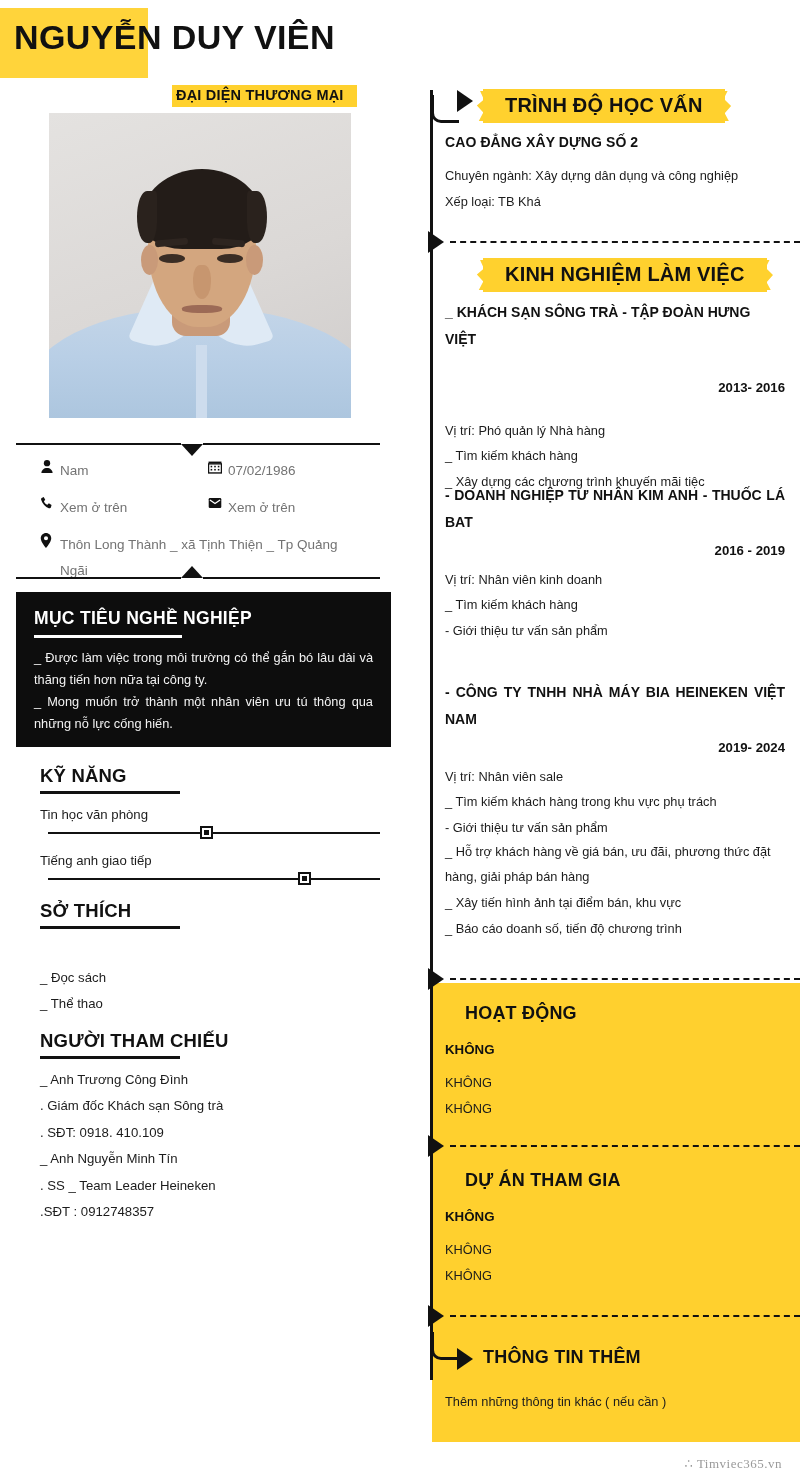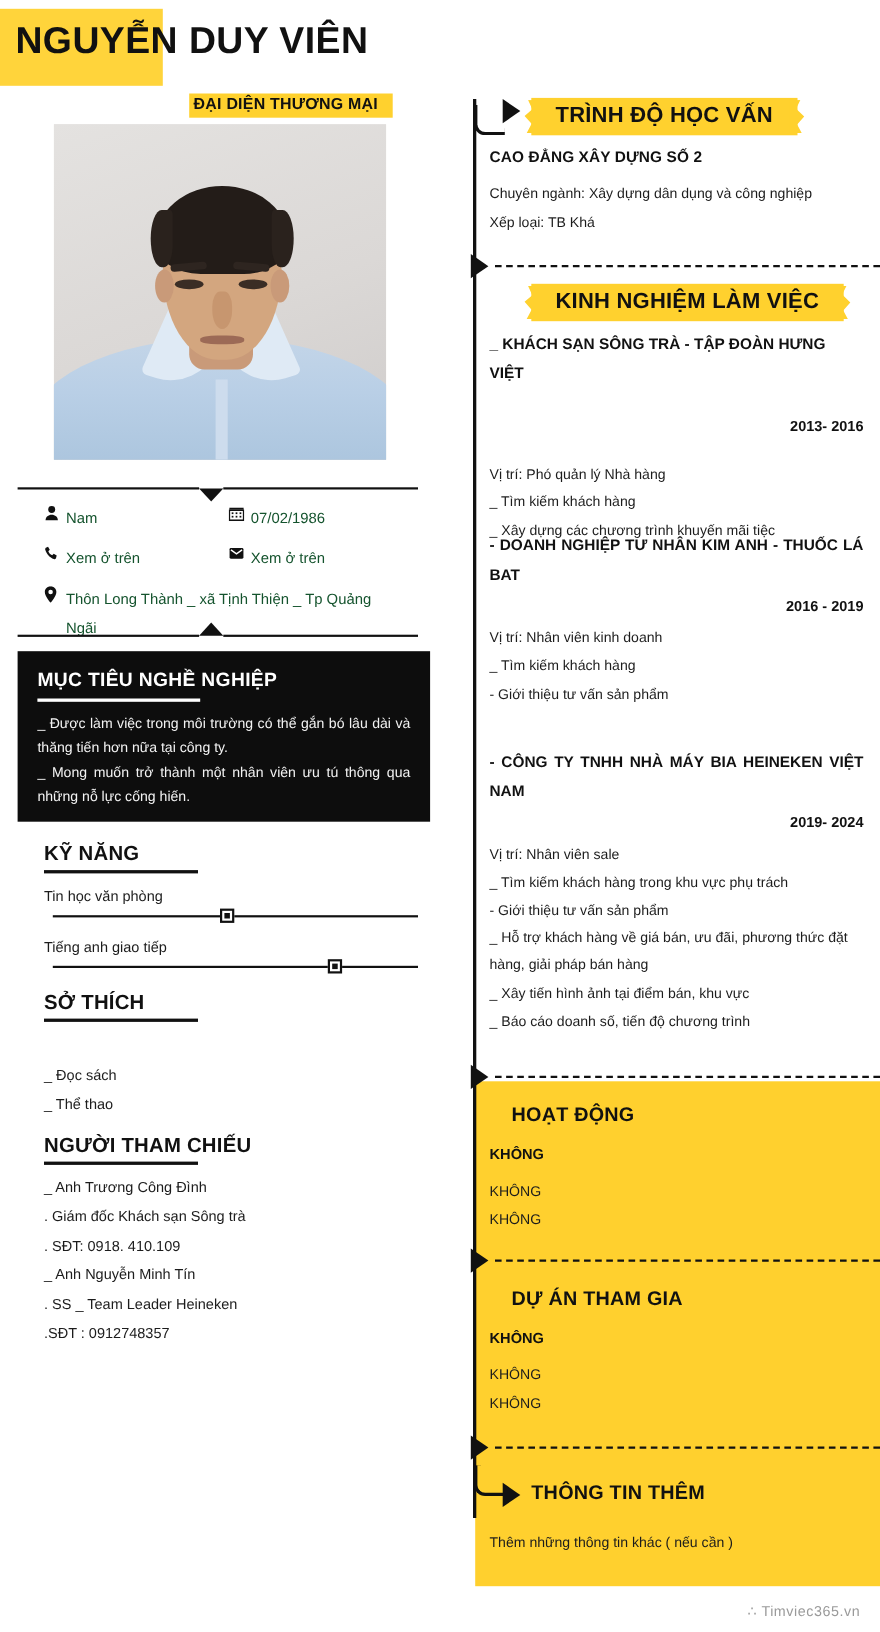--- a/index.html
+++ b/index.html
@@ -128,21 +128,21 @@
   .info { position: absolute; left: 40px; top: 458px; width: 350px; }
   .info-row { display: flex; align-items: flex-start; margin-bottom: 11px; }
   .info-col { width: 168px; display: flex; align-items: flex-start; }
   .info-col.wide { width: 340px; }
   .ic {
     width: 20px; min-width: 20px; display: inline-flex;
     justify-content: flex-start; align-items: center; height: 17px;
     color: #111;
   }
   .ic svg { display: block; }
-  .info-txt { font-size: 13.5px; line-height: 1.92; color: #14532d; }
+  .info-txt { font-size: 13.5px; line-height: 1.92; color: #737373; }
 
   .objective {
     position: absolute; left: 16px; top: 592px;
     width: 375px; height: 155px; background: #0d0d0d; color: #fff;
     padding: 16px 18px 0 18px;
   }
   .obj-title {
     font-size: 17.5px; font-weight: 700; letter-spacing: .3px; color: #fff;
     padding-bottom: 6px;
   }
@@ -239,21 +239,21 @@
   .jtitle.noj { text-align: left; text-align-last: left; }
 
   .y-head {
     position: absolute; font-size: 18px; font-weight: 700; color: #111;
     letter-spacing: .2px;
     text-align: center;
   }
 
   .watermark {
     position: absolute; right: 18px; bottom: 12px;
-    font-family: Liberation Sans, sans-serif;
+    font-family: Liberation Serif, serif;
     font-size: 13px; color: #9a9a9a; letter-spacing: .5px;
   }
 </style>
 </head>
 <body>
 
 <div id="cv">
 
   <div class="name-hl"></div>
   <div class="name">NGUYỄN DUY VIÊN</div>

